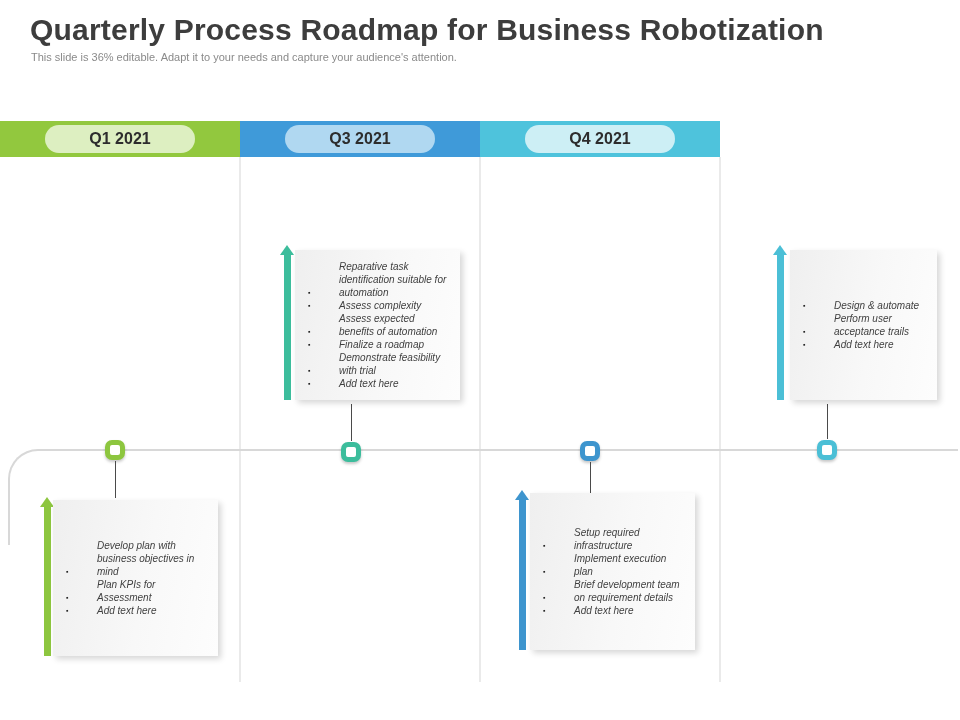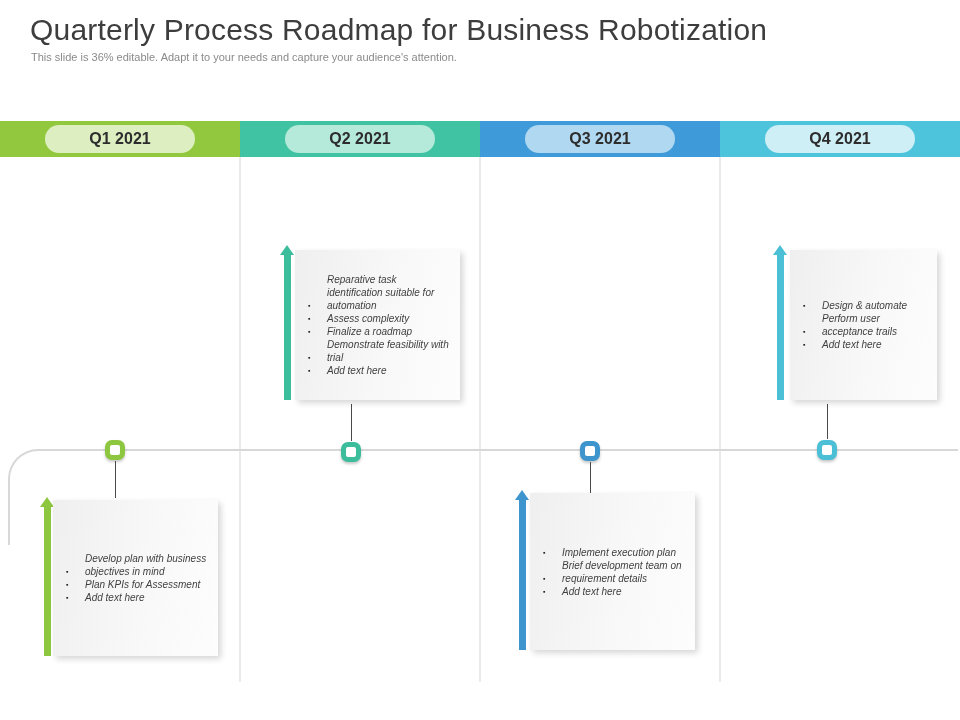--- a/index.html
+++ b/index.html
@@ -3,21 +3,21 @@
 <meta charset="utf-8">
 <style>
   html,body{margin:0;padding:0;background:#ffffff;}
   .slide{
     position:relative;width:960px;height:720px;overflow:hidden;
     background:#ffffff;font-family:"Liberation Sans",sans-serif;
   }
   
   .title{
     position:absolute;left:30px;top:12px;margin:0;width:880px;
-    font-size:30px;font-weight:400;color:#3d3d3d;letter-spacing:.2px;line-height:36px;
+    font-size:30px;font-weight:700;color:#3d3d3d;letter-spacing:.2px;line-height:36px;
   }
   .subtitle{
     position:absolute;left:31px;top:51px;margin:0;
     font-size:11px;color:#8a8a8a;line-height:13px;
   }
   
   .band{position:absolute;left:0;top:121px;width:960px;height:36px;display:flex;}
   .band-seg{width:240px;height:36px;background:var(--band);display:flex;align-items:center;justify-content:center;}
   .pill{
     width:150px;height:28px;border-radius:14px;background:var(--pill);
@@ -58,38 +58,35 @@
   .card{
     position:absolute;box-sizing:border-box;display:flex;align-items:center;
     background:linear-gradient(100deg,#efefef 0%,#f8f8f8 55%,#fdfdfd 100%);
     box-shadow:3px 3px 6px rgba(0,0,0,.16);
   }
   .k1{left:53px;top:500px;width:165px;height:156px;}
   .k2{left:295px;top:250px;width:165px;height:150px;}
   .k3{left:530px;top:493px;width:165px;height:157px;}
   .k4{left:790px;top:250px;width:147px;height:150px;}
   .card ul{list-style:none;margin:0;padding:0 8px 0 13px;width:100%;}
-  .card li{display:flex;align-items:flex-end;}
+  .card li{display:flex;align-items:flex-end;gap:12px;}
   .blt{width:19px;flex:none;font-size:7px;line-height:13px;color:#262626;font-style:normal;}
   .btxt{flex:1;font-size:10px;line-height:13px;font-style:italic;color:#3f3f3f;}
 </style>
 </head>
 <body>
 
 <div class="slide">
 
   <h1 class="title">Quarterly Process Roadmap for Business Robotization</h1>
   <p class="subtitle">This slide is 36% editable. Adapt it to your needs and capture your audience's attention.</p>
 
   <div class="band">
     <div class="band-seg" style="--band: #92c83e; --pill: #ddefc1;">
       <div class="pill">Q1 2021</div>
-    </div>
-    <div class="band-seg" style="--band: #3fc3a2; --pill: #b5e9d9;">
-      <div class="pill">Q2 2021</div>
     </div>
     <div class="band-seg" style="--band: #3f9ad9; --pill: #b0d8f1;">
       <div class="pill">Q3 2021</div>
     </div>
     <div class="band-seg" style="--band: #4ec3dc; --pill: #cdeff5;">
       <div class="pill">Q4 2021</div>
     </div>
   </div>
 
   <div class="divider d1"></div>
@@ -138,20 +135,24 @@
       <li>
         <span class="blt">▪</span>
         <span class="btxt">Reparative task identification suitable for automation</span>
       </li>
       <li>
         <span class="blt">▪</span>
         <span class="btxt">Assess complexity</span>
       </li>
       <li>
         <span class="blt">▪</span>
+        <span class="btxt">Assess expected benefits of automation</span>
+      </li>
+      <li>
+        <span class="blt">▪</span>
         <span class="btxt">Finalize a roadmap</span>
       </li>
       <li>
         <span class="blt">▪</span>
         <span class="btxt">Demonstrate feasibility with trial</span>
       </li>
       <li>
         <span class="blt">▪</span>
         <span class="btxt">Add text here</span>
       </li>
@@ -159,20 +160,24 @@
   </div>
 
   <div class="arrow a3" style="--accent: #3e95ce;">
     <div class="arrow-head"></div>
     <div class="arrow-body"></div>
   </div>
   <div class="card k3">
     <ul>
       <li>
         <span class="blt">▪</span>
+        <span class="btxt">Setup required infrastructure</span>
+      </li>
+      <li>
+        <span class="blt">▪</span>
         <span class="btxt">Implement execution plan</span>
       </li>
       <li>
         <span class="blt">▪</span>
         <span class="btxt">Brief development team on requirement details</span>
       </li>
       <li>
         <span class="blt">▪</span>
         <span class="btxt">Add text here</span>
       </li>

